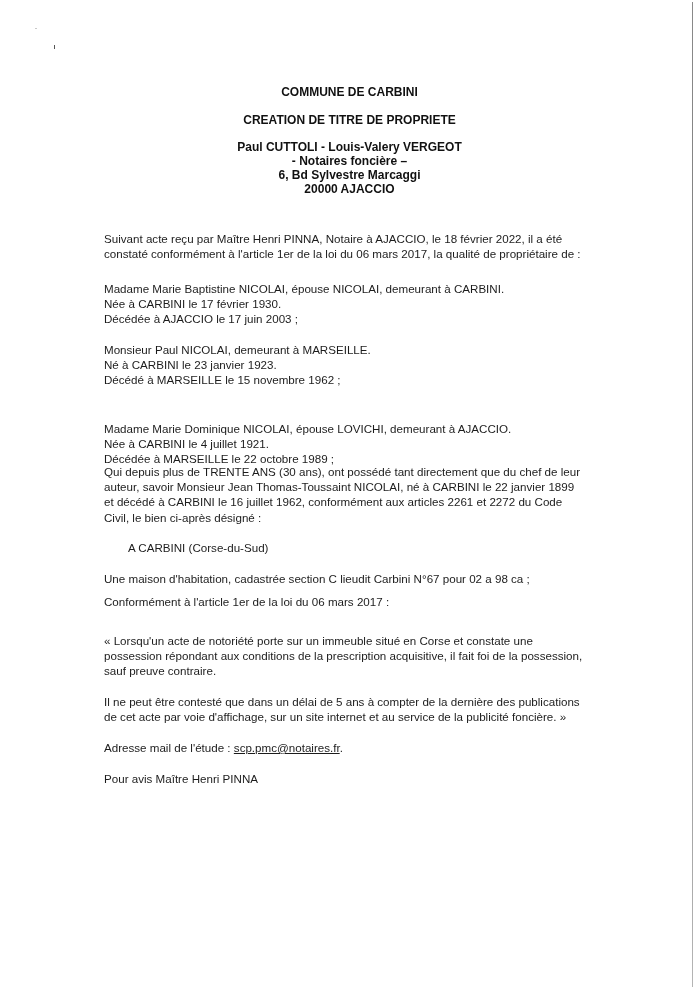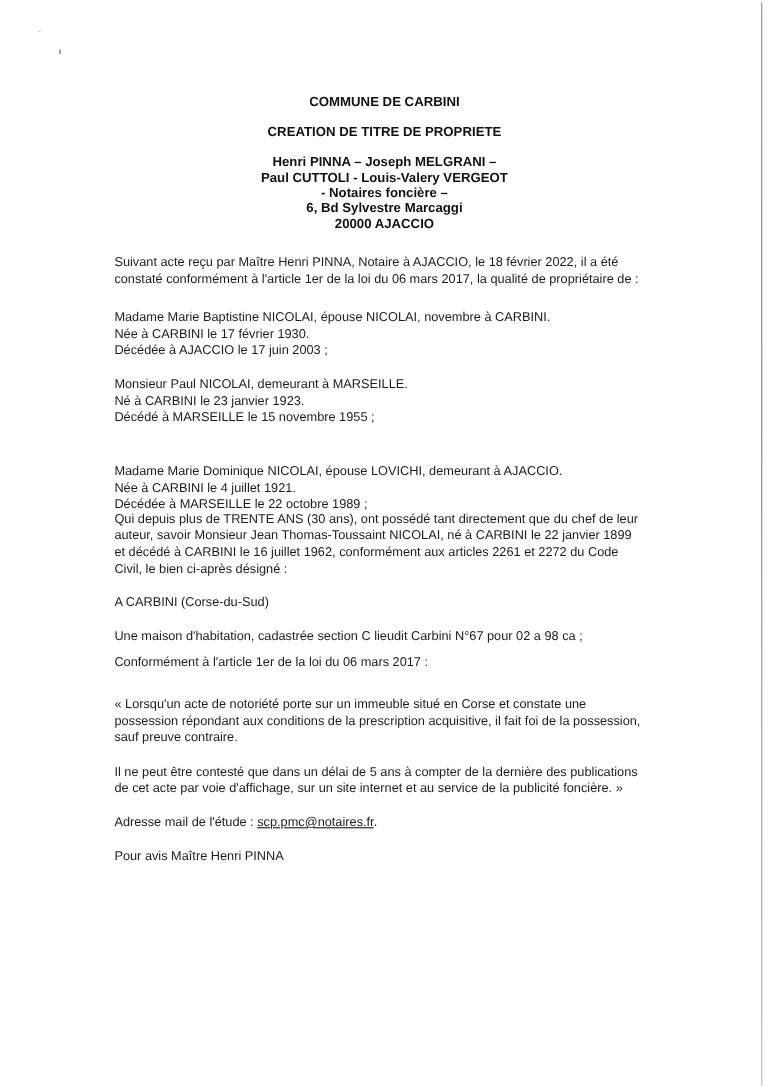--- a/index.html
+++ b/index.html
@@ -76,58 +76,57 @@
 <div class="page">
 
   <div class="scan-dot" style="left:35px; top:28px; width:2px; height:1px; background:#c8c8c8;"></div>
   <div class="scan-dot" style="left:54px; top:45px; width:1px; height:4px; background:#555;"></div>
   <div class="scan-line"></div>
 
   <div class="header-block h-commune">COMMUNE DE CARBINI</div>
   <div class="header-block h-creation">CREATION DE TITRE DE PROPRIETE</div>
 
   <div class="notaries">
-    <div>Henri PINNA – Joseph MELGRANI –</div>
     <div>Paul CUTTOLI - Louis-Valery VERGEOT</div>
     <div>- Notaires foncière –</div>
     <div>6, Bd Sylvestre Marcaggi</div>
     <div>20000 AJACCIO</div>
   </div>
 
   <div class="body-text" style="top:231px;">
     <span class="line">Suivant acte reçu par Maître Henri PINNA, Notaire à AJACCIO, le 18 février 2022, il a été</span>
     <span class="line">constaté conformément à l'article 1er de la loi du 06 mars 2017, la qualité de propriétaire de :</span>
   </div>
 
   <div class="body-text" style="top:281px;">
-    <span class="line">Madame Marie Baptistine NICOLAI, épouse NICOLAI, novembre à CARBINI.</span>
+    <span class="line">Madame Marie Baptistine NICOLAI, épouse NICOLAI, demeurant à CARBINI.</span>
     <span class="line">Née à CARBINI le 17 février 1930.</span>
     <span class="line">Décédée à AJACCIO le 17 juin 2003 ;</span>
   </div>
 
   <div class="body-text" style="top:342px;">
     <span class="line">Monsieur Paul NICOLAI, demeurant à MARSEILLE.</span>
     <span class="line">Né à CARBINI le 23 janvier 1923.</span>
-    <span class="line">Décédé à MARSEILLE le 15 novembre 1955 ;</span>
+    <span class="line">Décédé à MARSEILLE le 15 novembre 1962 ;</span>
   </div>
 
   <div class="body-text" style="top:421px;">
     <span class="line">Madame Marie Dominique NICOLAI, épouse LOVICHI, demeurant à AJACCIO.</span>
     <span class="line">Née à CARBINI le 4 juillet 1921.</span>
     <span class="line">Décédée à MARSEILLE le 22 octobre 1989 ;</span>
   </div>
 
   <div class="body-text" style="top:464px;">
     <span class="line">Qui depuis plus de TRENTE ANS (30 ans), ont possédé tant directement que du chef de leur</span>
     <span class="line">auteur, savoir Monsieur Jean Thomas-Toussaint NICOLAI, né à CARBINI le 22 janvier 1899</span>
     <span class="line">et décédé à CARBINI le 16 juillet 1962, conformément aux articles 2261 et 2272 du Code</span>
     <span class="line">Civil, le bien ci-après désigné :</span>
   </div>
 
-  <div class="body-text" style="top:540px;">
+  <div class="body-text" style="top:540px;margin-left:24px;">
     <span class="line">A CARBINI (Corse-du-Sud)</span>
   </div>
 
   <div class="body-text" style="top:571px;">
     <span class="line">Une maison d'habitation, cadastrée section C lieudit Carbini N°67 pour 02 a 98 ca ;</span>
   </div>
 
   <div class="body-text" style="top:594px;">
     <span class="line">Conformément à l'article 1er de la loi du 06 mars 2017 :</span>
   </div>

